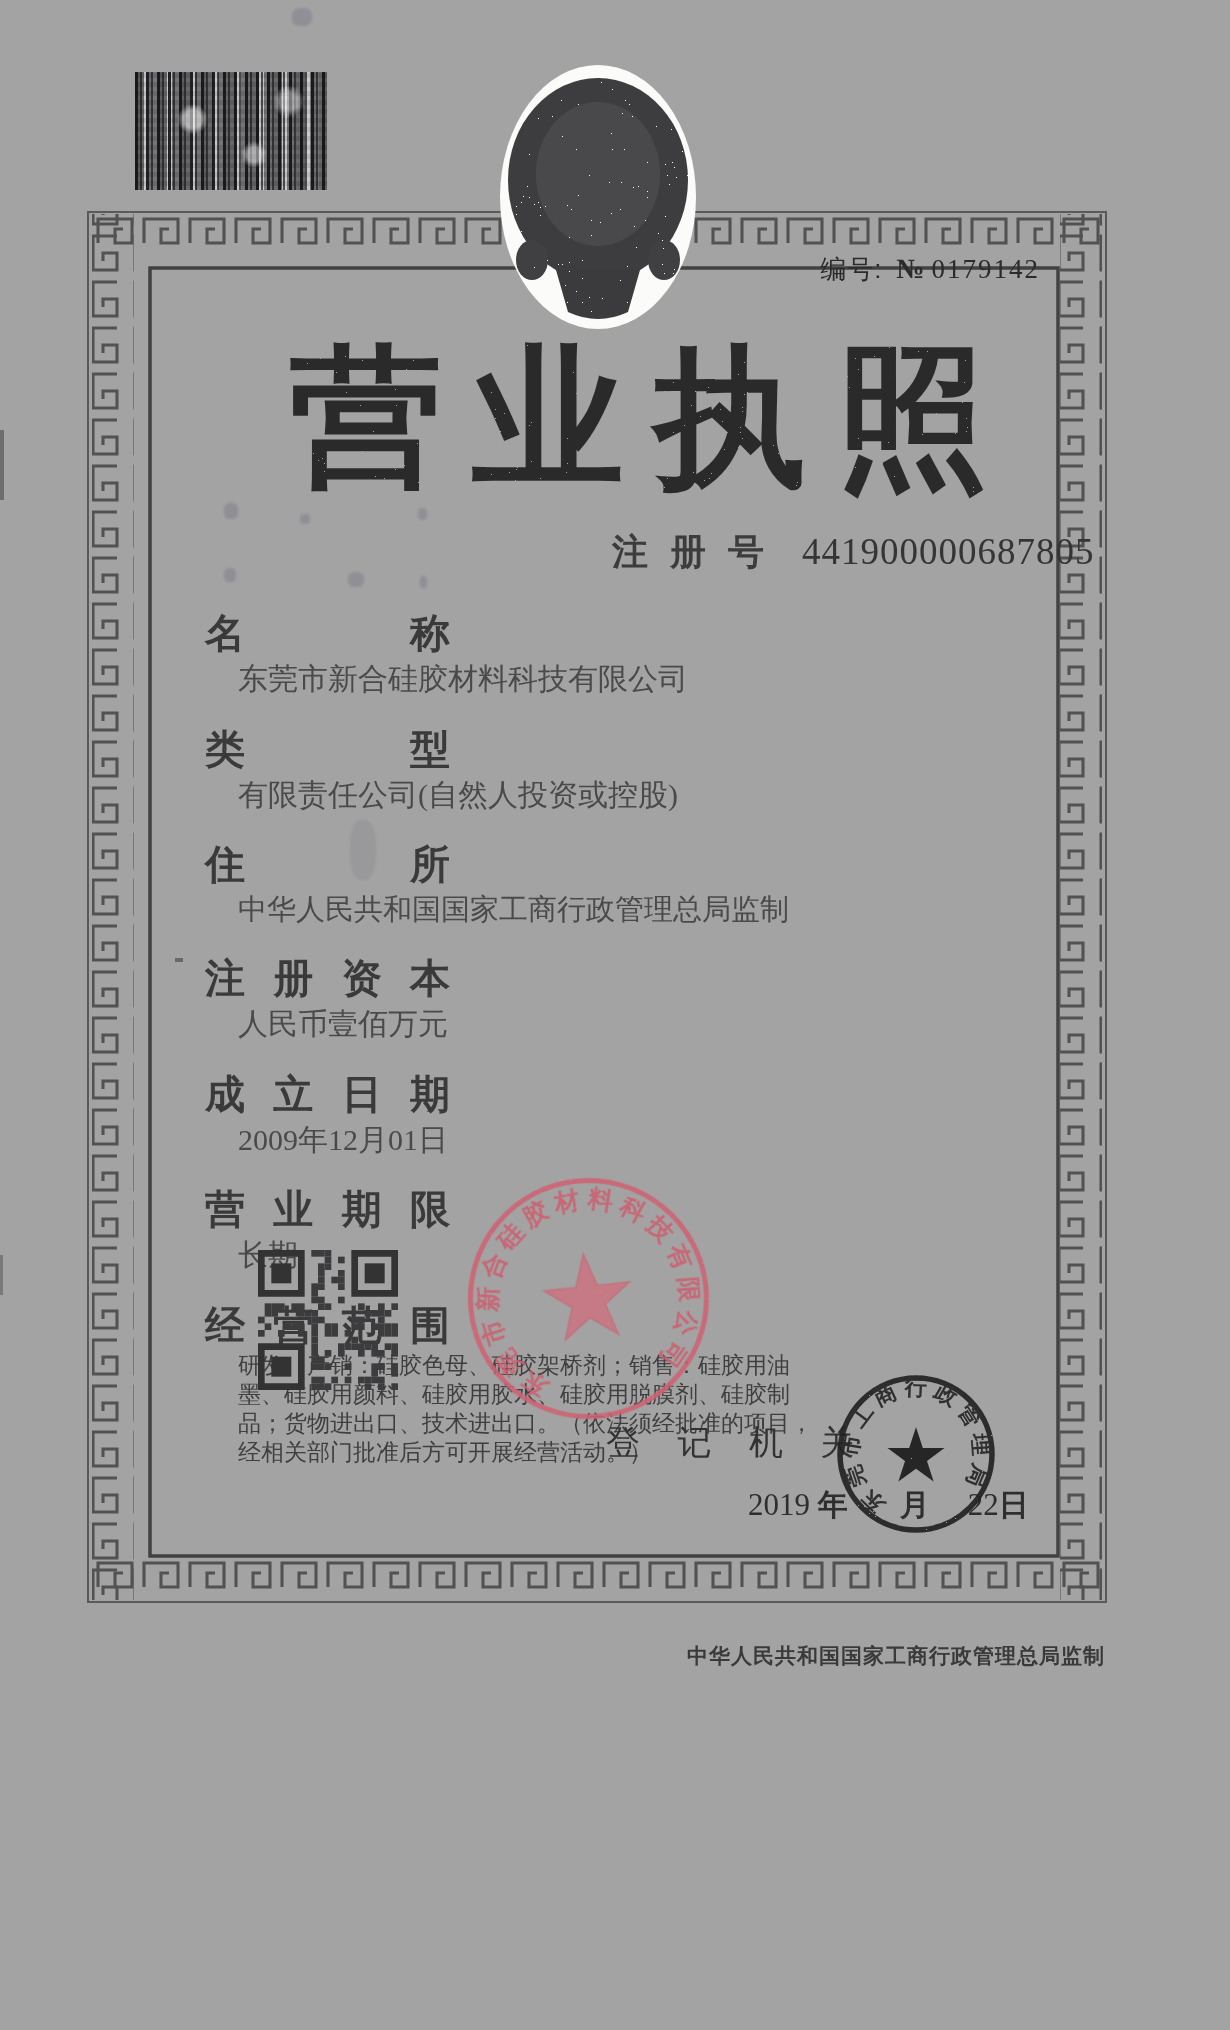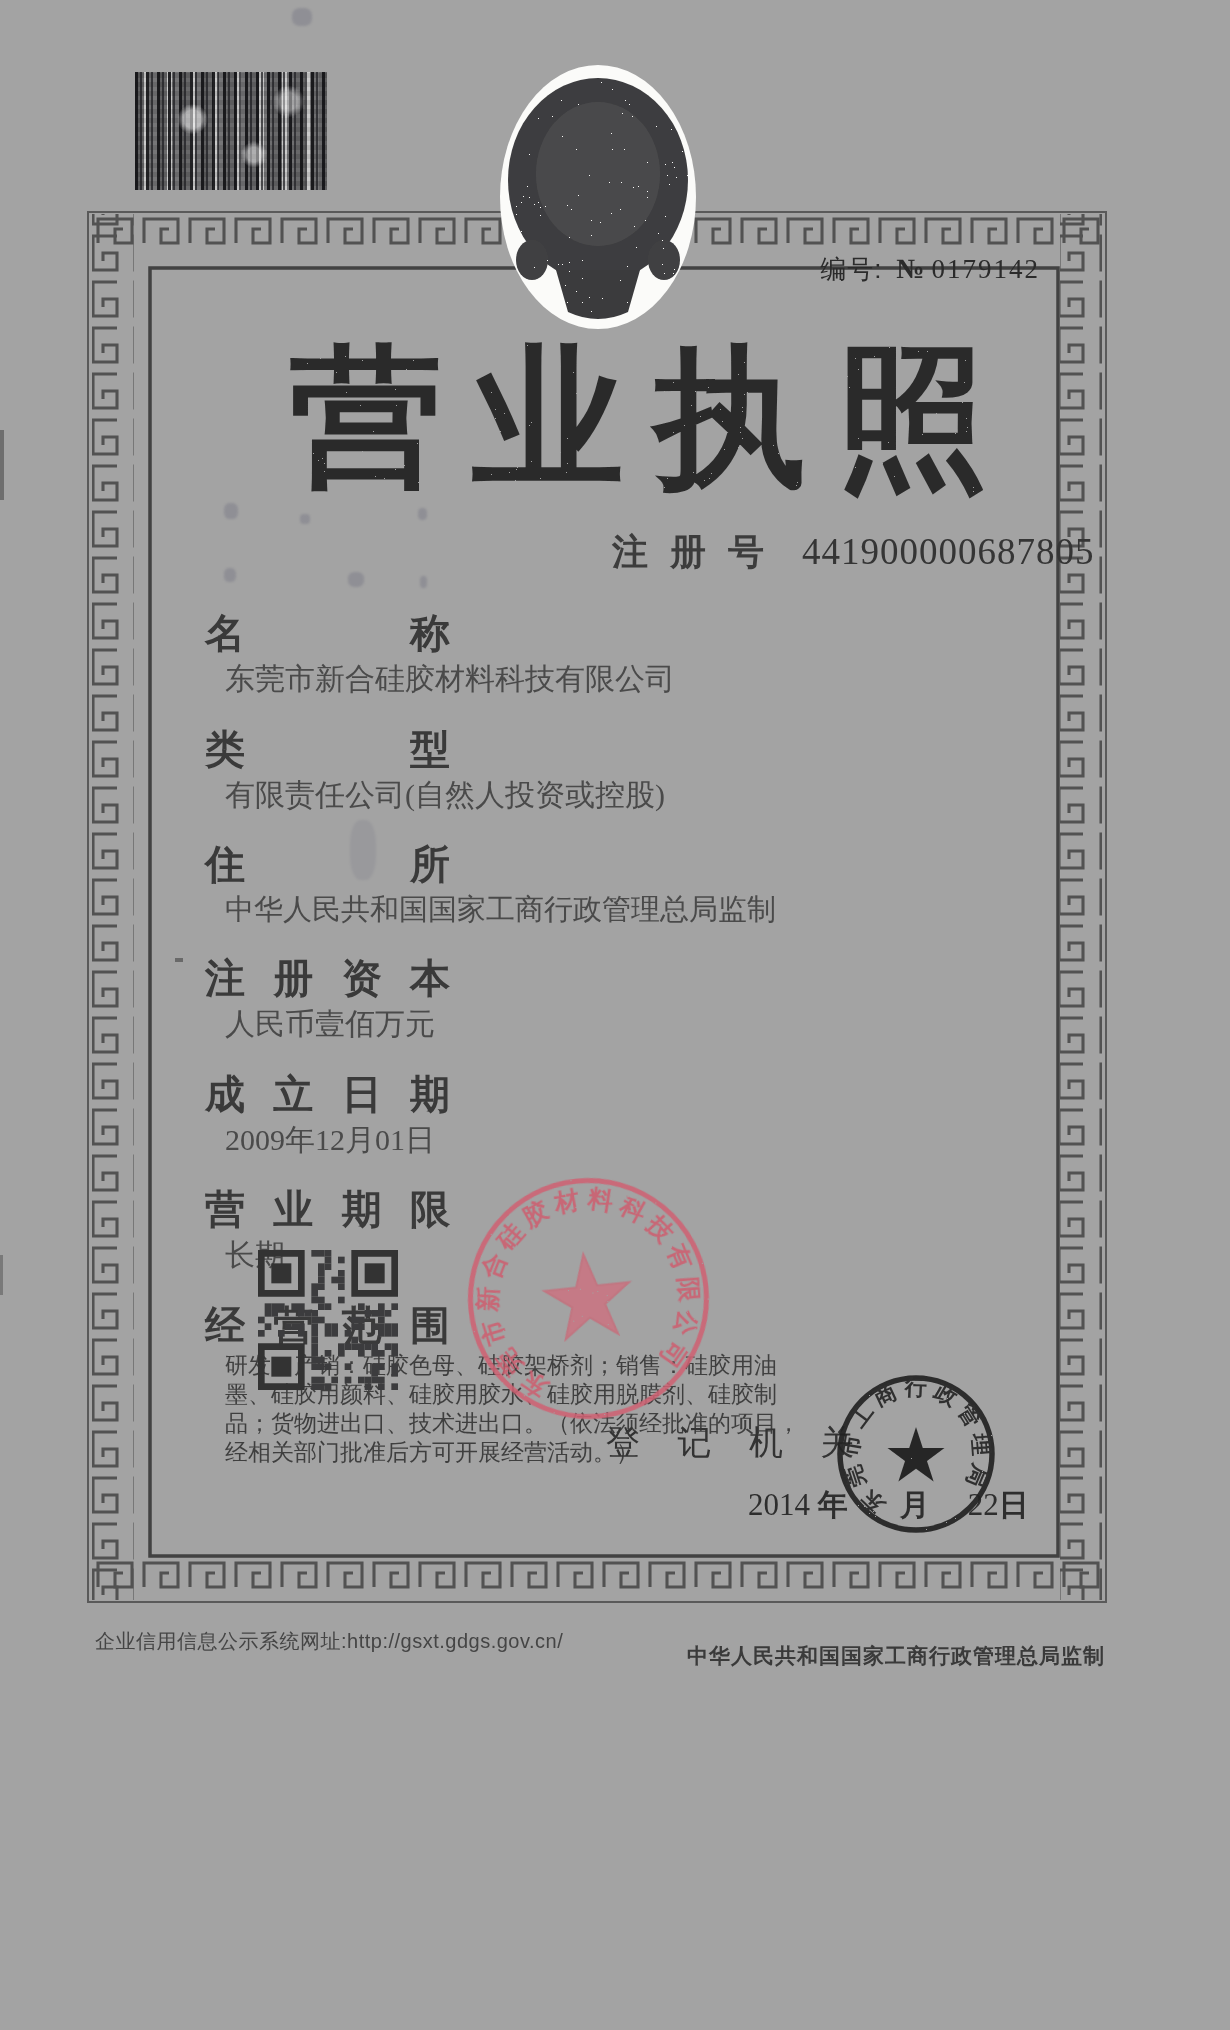--- a/index.html
+++ b/index.html
@@ -31,21 +31,21 @@
   
   .regno{left:612px;top:528px;font-size:36px;color:#3c3c3c;white-space:nowrap;}
   .regno .lbl{letter-spacing:6px;font-weight:600;}
   .regno .val{font-family:"Liberation Serif",serif;margin-left:22px;font-size:37px;letter-spacing:1px;color:#353535;}
 
   
   .fields{left:205px;top:612px;width:860px;}
   .frow{display:flex;align-items:flex-start;margin-bottom:28px;flex-direction:column;}
   .frow .lab{width:245px;min-width:245px;font-size:40px;font-weight:700;color:#3a3a3a;
              text-align:justify;text-align-last:justify;line-height:1.05;}
-  .frow .val{margin-left:20px;font-size:30px;color:#4a4a4a;line-height:1.35;padding-top:5px;
+  .frow .val{margin-left:33px;font-size:30px;color:#4a4a4a;line-height:1.35;padding-top:5px;
              font-family:"Liberation Serif",serif;white-space:nowrap;}
   .frow .val.addr{font-size:29px;letter-spacing:0;}
   .frow .val.scope{font-size:23px;line-height:1.26;white-space:normal;width:592px;padding-top:6px;color:#3f3f3f;}
 
   
   .registrar{left:606px;top:1420px;font-size:34px;font-weight:400;letter-spacing:14px;color:#333;}
   .dateline{left:748px;top:1485px;font-size:31px;color:#2e2e2e;font-family:"Liberation Serif",serif;white-space:nowrap;}
   .dateline .u{font-family:"Liberation Sans",sans-serif;font-weight:700;font-size:30px;}
   .dateline .gap1{display:inline-block;width:52px;}
   .dateline .gap2{display:inline-block;width:38px;}
@@ -274,38 +274,37 @@
       <text font-size="25" font-weight="700" fill="#cd5f70" letter-spacing="6">
         <textPath href="#ringR" startOffset="0">东莞市新合硅胶材料科技有限公司</textPath>
       </text>
       <path d="M130 86 L140.5 118.2 L172.5 118.4 L146.4 137.6 L156.3 168.6 L130 149.5 L103.7 168.6 L113.6 137.6 L87.5 118.4 L119.5 118.2 Z" fill="#d4697a" opacity="0.8" stroke="#cf6273" stroke-width="2"></path>
     </g>
   </svg>
 
   <div class="abs registrar">登 记 机 关</div>
 
   <div class="abs dateline">
-    <span>2014</span>
+    <span>2019</span>
     <span class="u">年</span><span class="gap1"></span><span class="u">月</span><span class="gap2"></span><span>22</span><span class="u">日</span>
   </div>
 
   <svg class="abs" style="left:833px;top:1371px" width="166" height="166">
     <defs>
       <path id="ringB" d="M54 132 A58 58 0 1 1 112 132" fill="none"></path>
     </defs>
     <g filter="url(#grain)" opacity="0.92">
       <circle cx="83" cy="83" r="76" fill="none" stroke="#232323" stroke-width="5.5"></circle>
       <text font-size="22" font-weight="700" fill="#262626" letter-spacing="6">
         <textPath href="#ringB" startOffset="0">东莞市工商行政管理局</textPath>
       </text>
       <path d="M83 56 L89.8 77 L111.5 77 L94 89.9 L100.6 110.6 L83 97.8 L65.4 110.6 L72 89.9 L54.5 77 L76.2 77 Z" fill="#1f1f1f"></path>
     </g>
   </svg>
 
-  <div class="abs footer-left">企业信用信息公示系统网址:http://gsxt.gdgs.gov.cn/</div>
   <div class="abs footer-right">中华人民共和国国家工商行政管理总局监制</div>
 
   <div class="speck" style="left:292px;top:8px;width:20px;height:18px;"></div>
   <div class="speck" style="left:224px;top:503px;width:14px;height:16px;"></div>
   <div class="speck" style="left:300px;top:514px;width:10px;height:10px;"></div>
   <div class="speck" style="left:418px;top:508px;width:9px;height:12px;"></div>
   <div class="speck" style="left:224px;top:568px;width:12px;height:14px;"></div>
   <div class="speck" style="left:348px;top:572px;width:16px;height:15px;"></div>
   <div class="speck" style="left:420px;top:576px;width:7px;height:12px;"></div>
   <div class="speck" style="left:350px;top:820px;width:26px;height:60px;opacity:.5;"></div>

